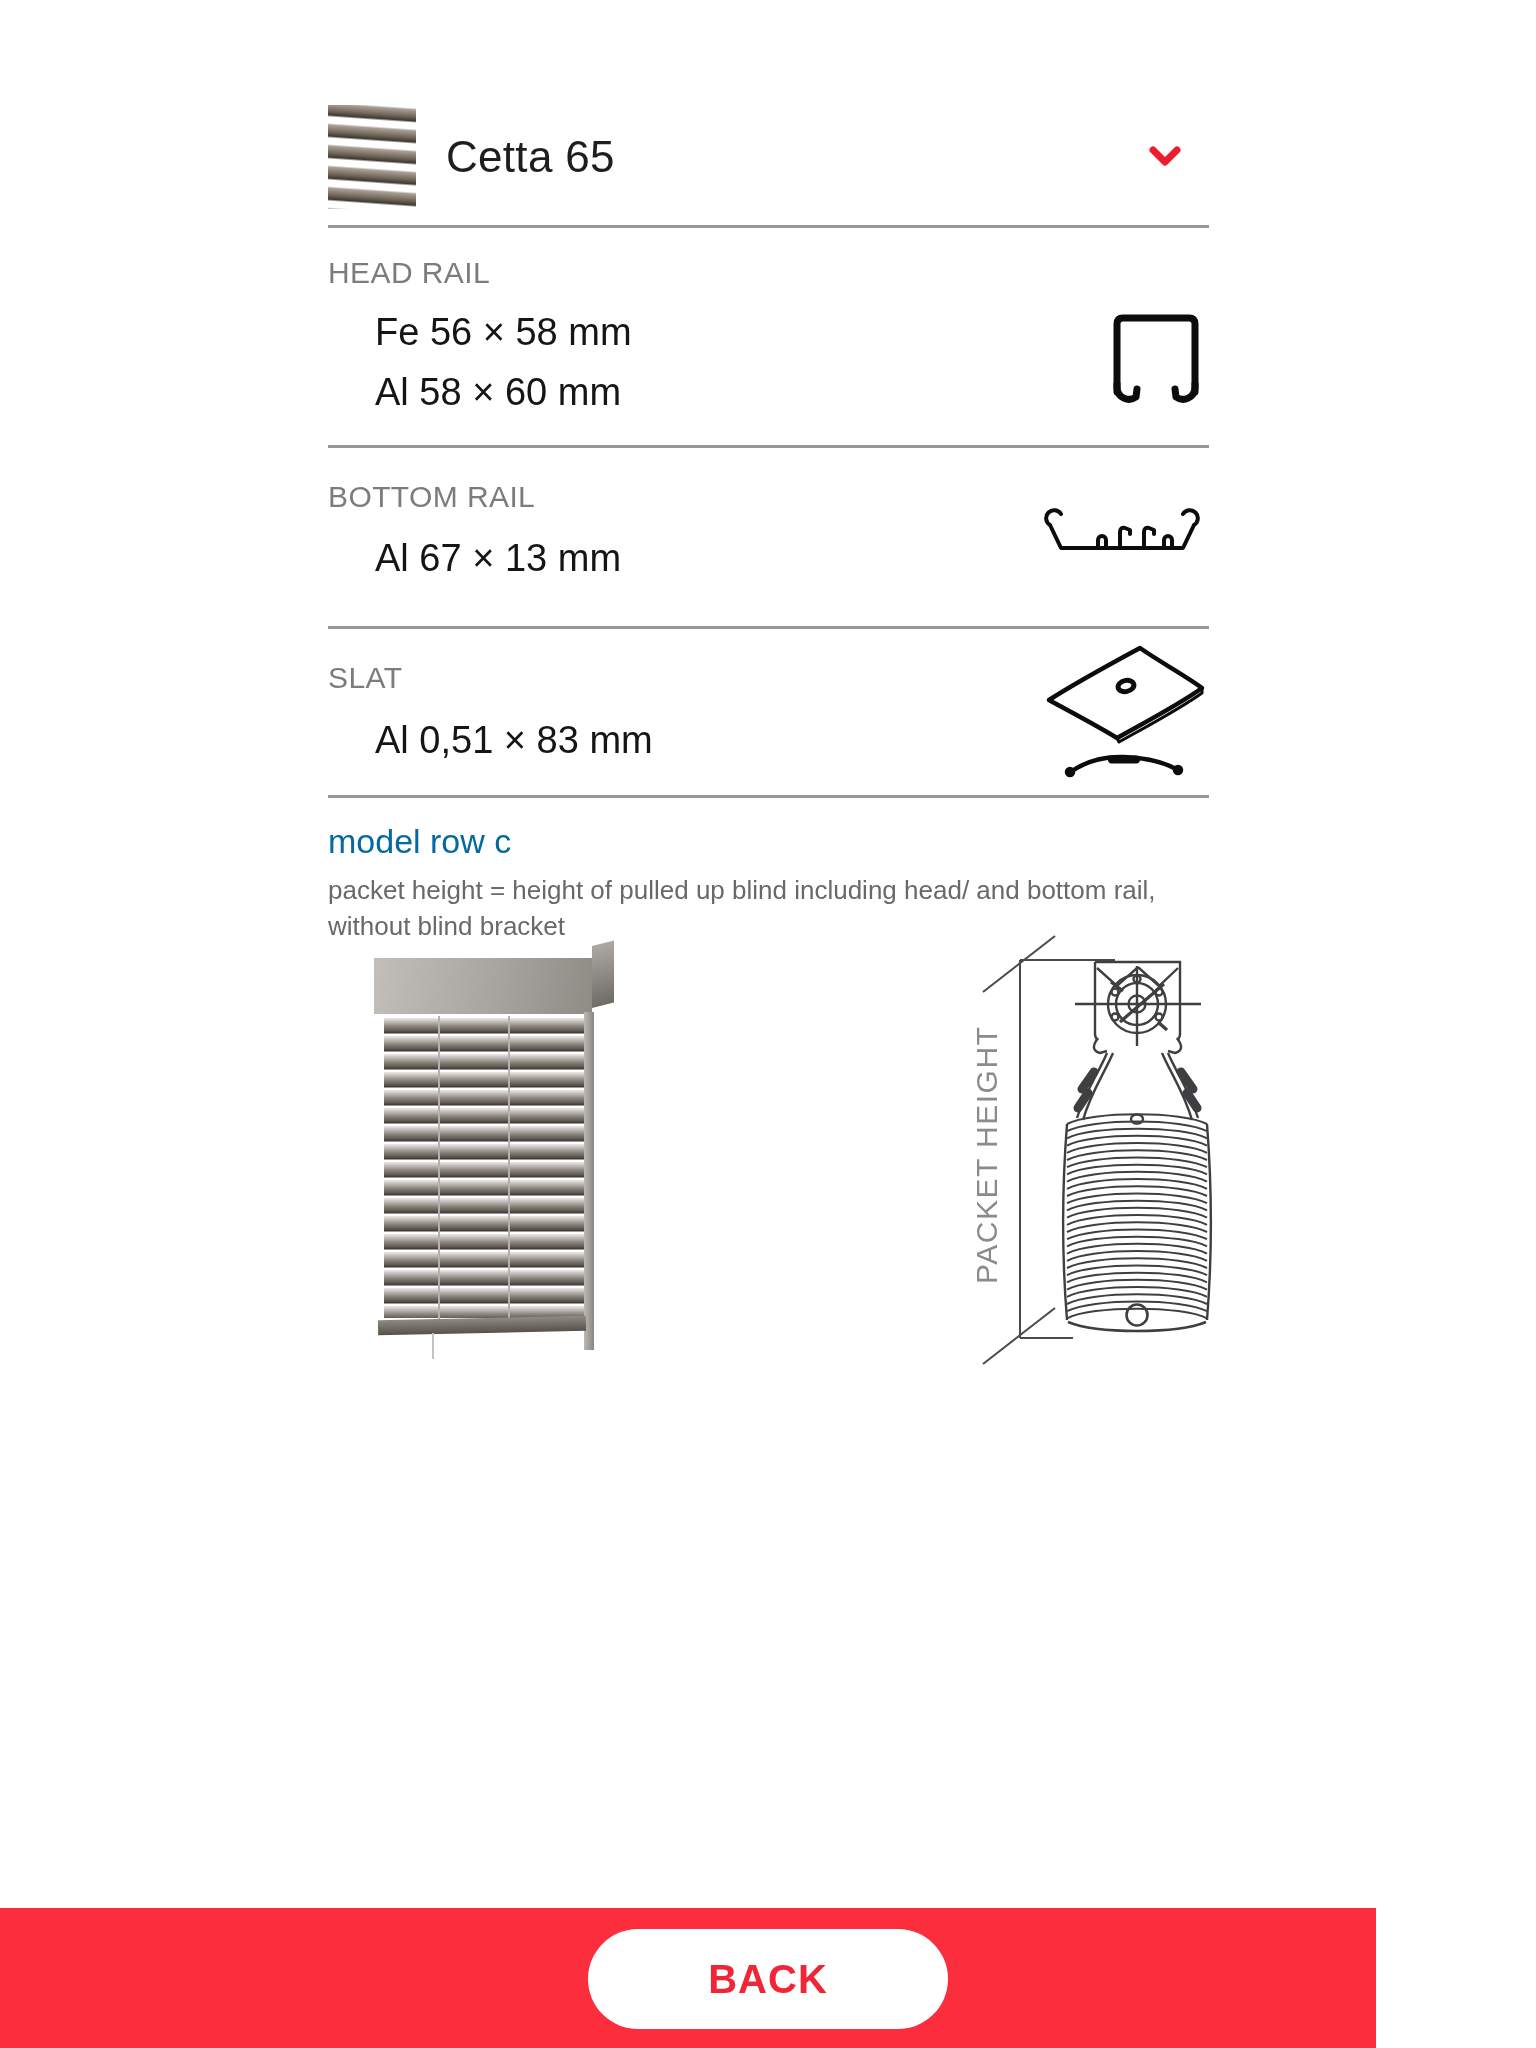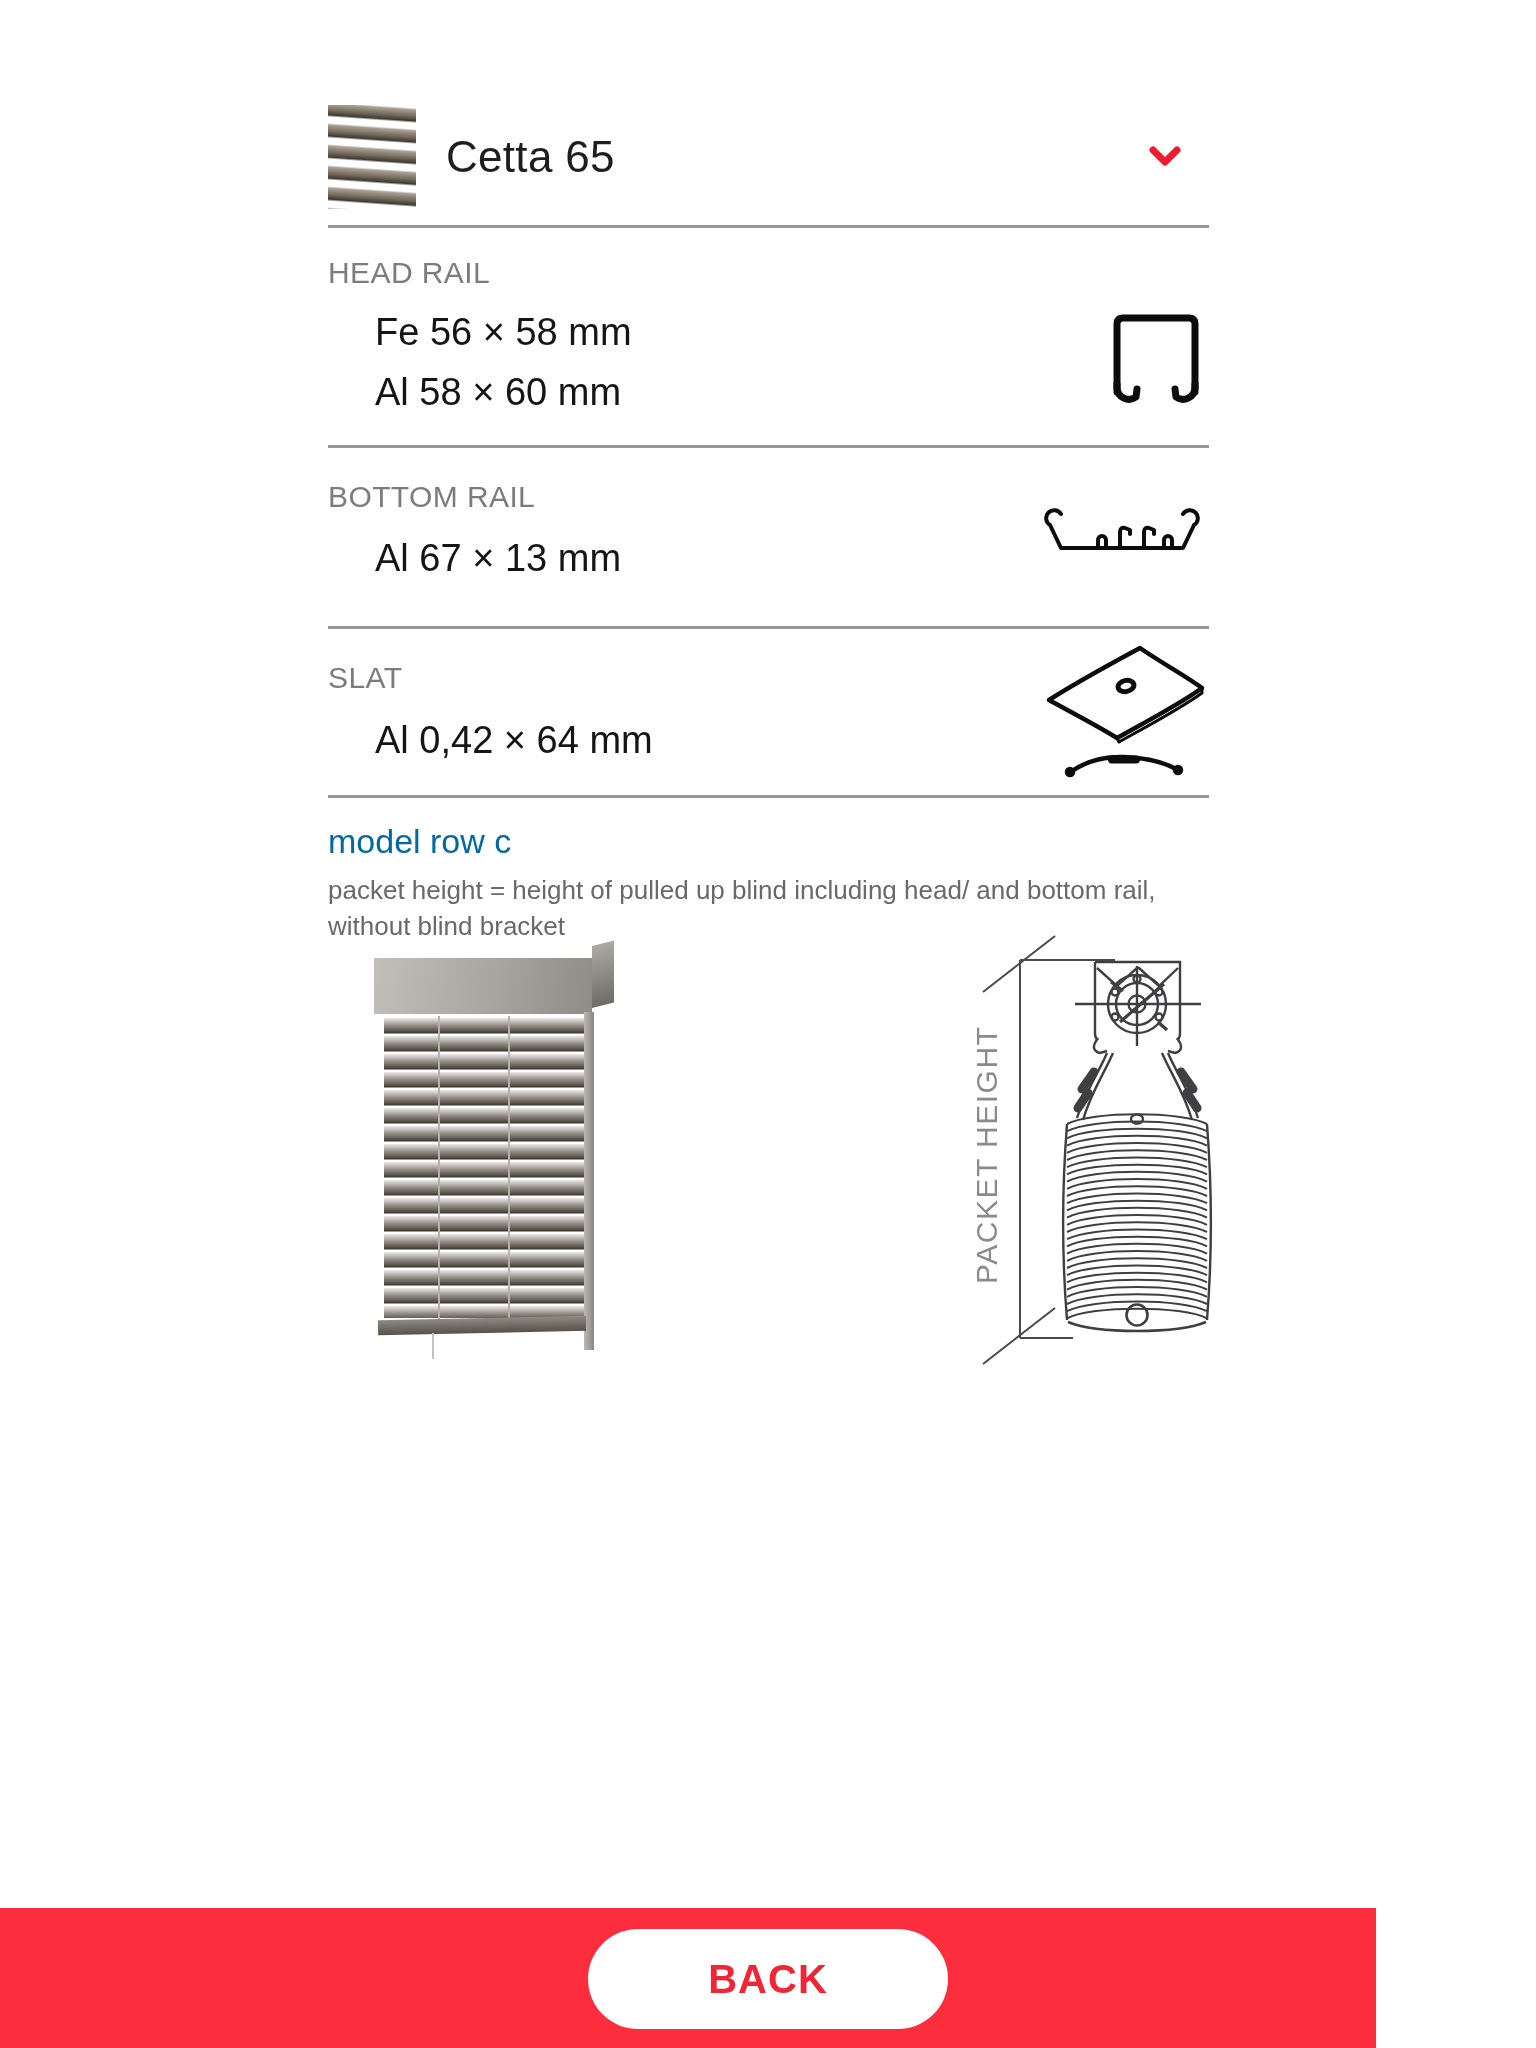--- a/index.html
+++ b/index.html
@@ -91,21 +91,21 @@
       <path d="M62,40 v-8 a4,4 0 0 1 8,0 v8"></path>
       <path d="M84,40 V24 q0,-5 5,-4 l5,2 v4"></path>
       <path d="M108,40 V24 q0,-5 5,-4 l5,2 v4"></path>
       <path d="M128,40 v-8 a4,4 0 0 1 8,0 v8"></path>
     </g>
   </svg>
   <div class="divider" style="top:626px"></div>
 
   <div class="sec-label" style="top:661px">SLAT</div>
   <div class="sec-values" style="top:710px">
-    <div>Al 0,42 × 64 mm</div>
+    <div>Al 0,51 × 83 mm</div>
   </div>
   <svg class="sec-icon" style="left:1042px;top:638px" width="170" height="145" viewBox="0 0 170 145">
     <g fill="none" stroke="#0c0c0c" stroke-width="4.5" stroke-linecap="round" stroke-linejoin="round">
       <path d="M7,62 C35,44 72,24 98,10 C118,24 144,38 160,50 C138,66 100,86 75,100 C54,87 25,72 7,62 Z"></path>
       <path d="M160,50 l0,5 C138,71 102,90 77,104 l-2,-4" stroke-width="3"></path>
       <ellipse cx="84" cy="48" rx="8" ry="5.5" transform="rotate(-12 84 48)" stroke-width="5"></ellipse>
       <path d="M30,133 q22,-15 52,-14 q32,1 52,12"></path>
       <path d="M70,121.5 h24" stroke-width="8"></path>
       <circle cx="28" cy="134" r="3" fill="#0c0c0c"></circle>
       <circle cx="136" cy="132" r="3" fill="#0c0c0c"></circle>

